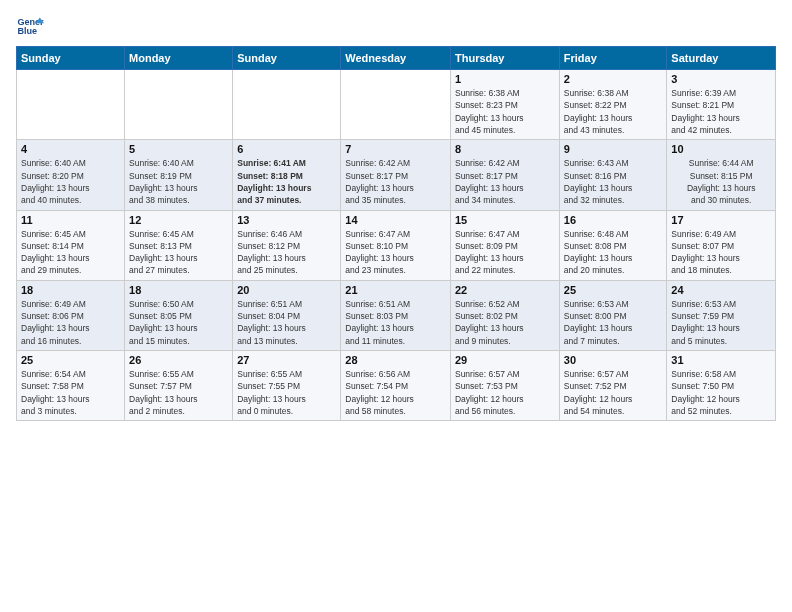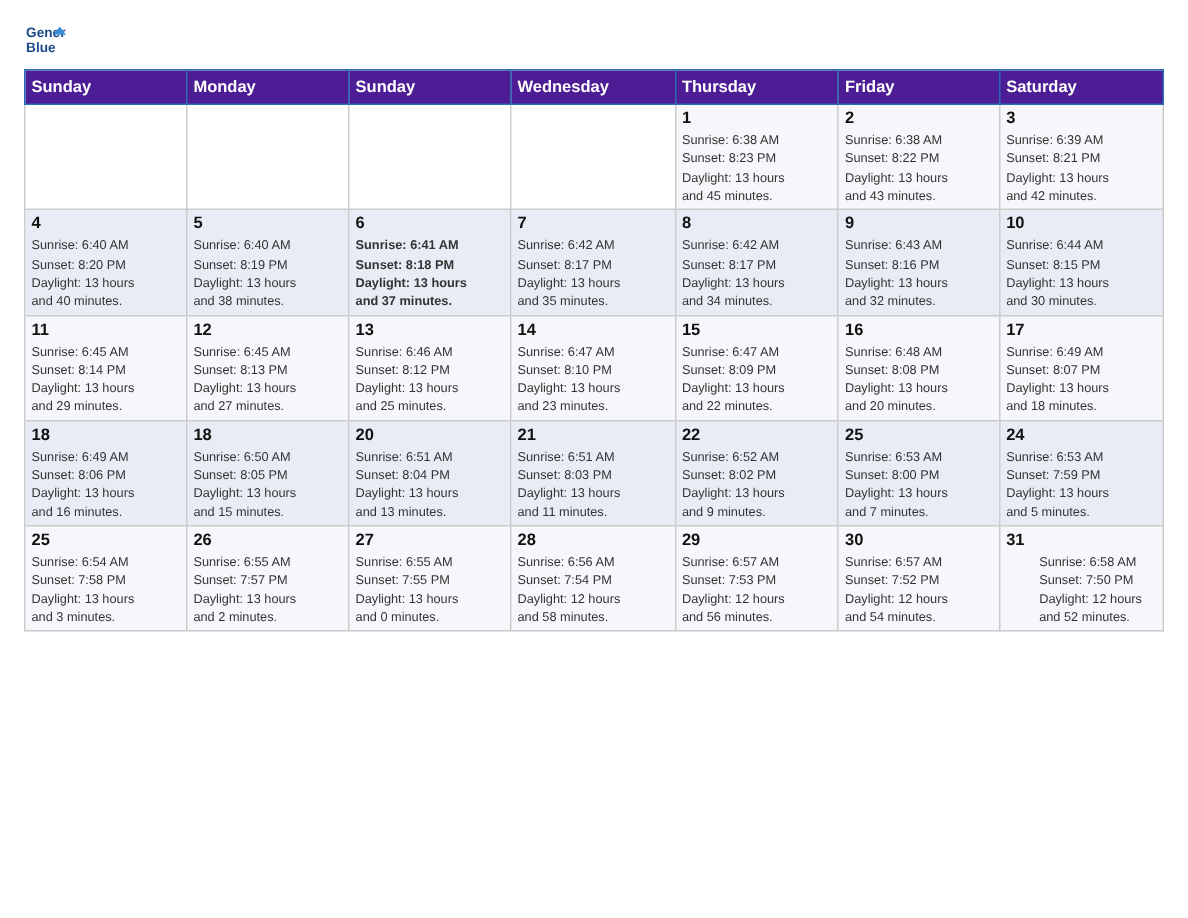--- a/index.html
+++ b/index.html
@@ -40,21 +40,21 @@
     .subtitle {
       font-size: 15px;
       color: #444;
     }
     .calendar {
       width: 100%;
       border-collapse: collapse;
       font-size: 9.5px;
     }
     .calendar thead tr th {
-      background: #4c1d95;
+      background: #0369a1;
       color: #fff;
       padding: 5px 4px;
       text-align: left;
       font-size: 11px;
       font-weight: bold;
       border: 1px solid #2a6db5;
     }
     .calendar tbody tr td {
       border: 1px solid #ccc;
       vertical-align: top;
@@ -180,21 +180,21 @@
           </td>
           <td>
             <div class="day-num">9</div>
             <div class="day-info" style="white-space: pre-line;">Sunrise: 6:43 AM
 Sunset: 8:16 PM
 Daylight: 13 hours
 and 32 minutes.</div>
           </td>
           <td>
             <div class="day-num">10</div>
-            <div class="day-info" style="white-space: pre-line;">Sunrise: 6:44 AM
+            <div class="day-info" style="white-space: pre-line; text-align: center;">Sunrise: 6:44 AM
 Sunset: 8:15 PM
 Daylight: 13 hours
 and 30 minutes.</div>
           </td>
         </tr>
         <tr>
           <td>
             <div class="day-num">11</div>
             <div class="day-info" style="white-space: pre-line;">Sunrise: 6:45 AM
 Sunset: 8:14 PM
@@ -333,21 +333,21 @@
           </td>
           <td>
             <div class="day-num">30</div>
             <div class="day-info" style="white-space: pre-line;">Sunrise: 6:57 AM
 Sunset: 7:52 PM
 Daylight: 12 hours
 and 54 minutes.</div>
           </td>
           <td>
             <div class="day-num">31</div>
-            <div class="day-info" style="white-space: pre-line; margin-left: 22px;">Sunrise: 6:58 AM
+            <div class="day-info" style="white-space: pre-line;">Sunrise: 6:58 AM
 Sunset: 7:50 PM
 Daylight: 12 hours
 and 52 minutes.</div>
           </td>
         </tr>
       </tbody>
   </table>
 </div>
 
 </body></html>

